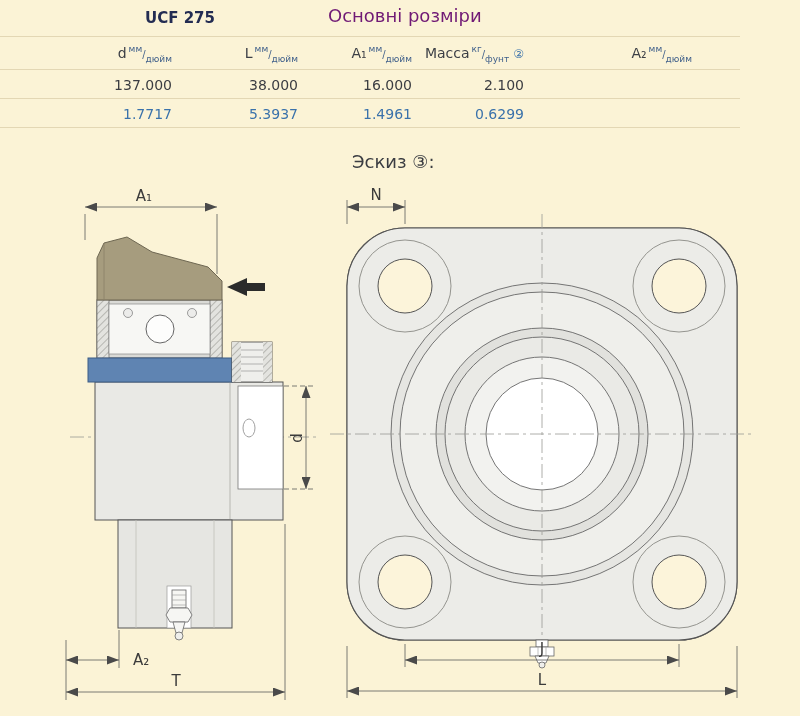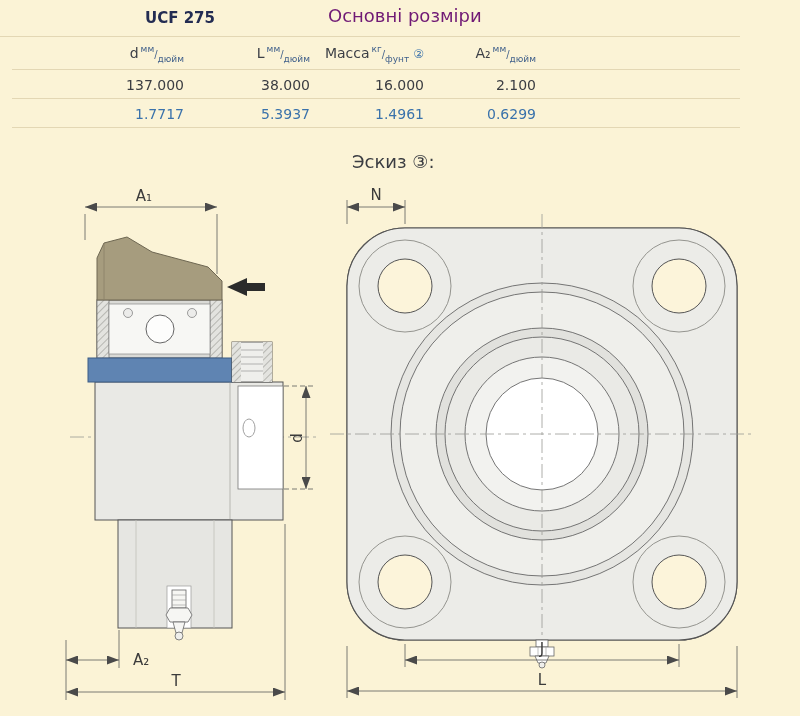--- a/index.html
+++ b/index.html
@@ -5,21 +5,21 @@
   html,body{margin:0;padding:0;}
   body{
     width:800px;height:716px;position:relative;overflow:hidden;
     background:#fbf3d6;
     font-family:"DejaVu Sans","Liberation Sans",sans-serif;
     color:#3a3a3a;
   }
   .model{position:absolute;left:145px;top:9px;font-size:15px;font-weight:bold;color:#232c52;}
   .title{position:absolute;left:306px;top:5px;font-size:18px;color:#701a75;margin-left:22px;}
   .dim-table{position:absolute;top:36px;left:0;width:740px;border-top:1px solid rgba(140,120,60,.22);}
-  .grid{display:grid;grid-template-columns:180px 126px 114px 112px 168px;margin-left:12px;}
+  .grid{display:grid;grid-template-columns:180px 126px 114px 112px 168px;}
   .row{border-bottom:1px solid rgba(140,120,60,.22);}
   .c{text-align:right;padding:7px 8px 5px 0;font-size:14px;white-space:nowrap;}
   .th .sym{font-size:14px;color:#3c3f46;}
   .units{font-size:9px;color:#3f5f8a;margin-left:2px;}
   .units sup{font-size:9px;vertical-align:6px;}
   .units sub{font-size:9px;vertical-align:-4px;}
   .units .sep{font-size:10px;}
   .mmrow .c{color:#3b3d42;}
   .inrow .c{color:#3a72ab;padding-left:24px;}
   .note{color:#3a72ab;font-size:12px;margin-left:4px;}
@@ -30,20 +30,21 @@
 </head>
 <body>
 
 <div class="model">UCF 275</div>
 <div class="title">Основні розміри</div>
 
 <div class="dim-table">
   <div class="grid row">
     <div class="c th"><span class="sym">d</span><span class="units"><sup>мм</sup><span class="sep">/</span><sub>дюйм</sub></span></div>
     <div class="c th"><span class="sym">L</span><span class="units"><sup>мм</sup><span class="sep">/</span><sub>дюйм</sub></span></div>
+    <div class="c th"><span class="sym">A₁</span><span class="units"><sup>мм</sup><span class="sep">/</span><sub>дюйм</sub></span></div>
     <div class="c th"><span class="sym">Масса</span><span class="units"><sup>кг</sup><span class="sep">/</span><sub>фунт</sub></span><span class="note">②</span></div>
     <div class="c th"><span class="sym">A₂</span><span class="units"><sup>мм</sup><span class="sep">/</span><sub>дюйм</sub></span></div>
   </div>
   <div class="grid row mmrow">
     <div class="c">137.000</div>
     <div class="c">38.000</div>
     <div class="c">16.000</div>
     <div class="c">2.100</div>
   </div>
   <div class="grid row inrow">

